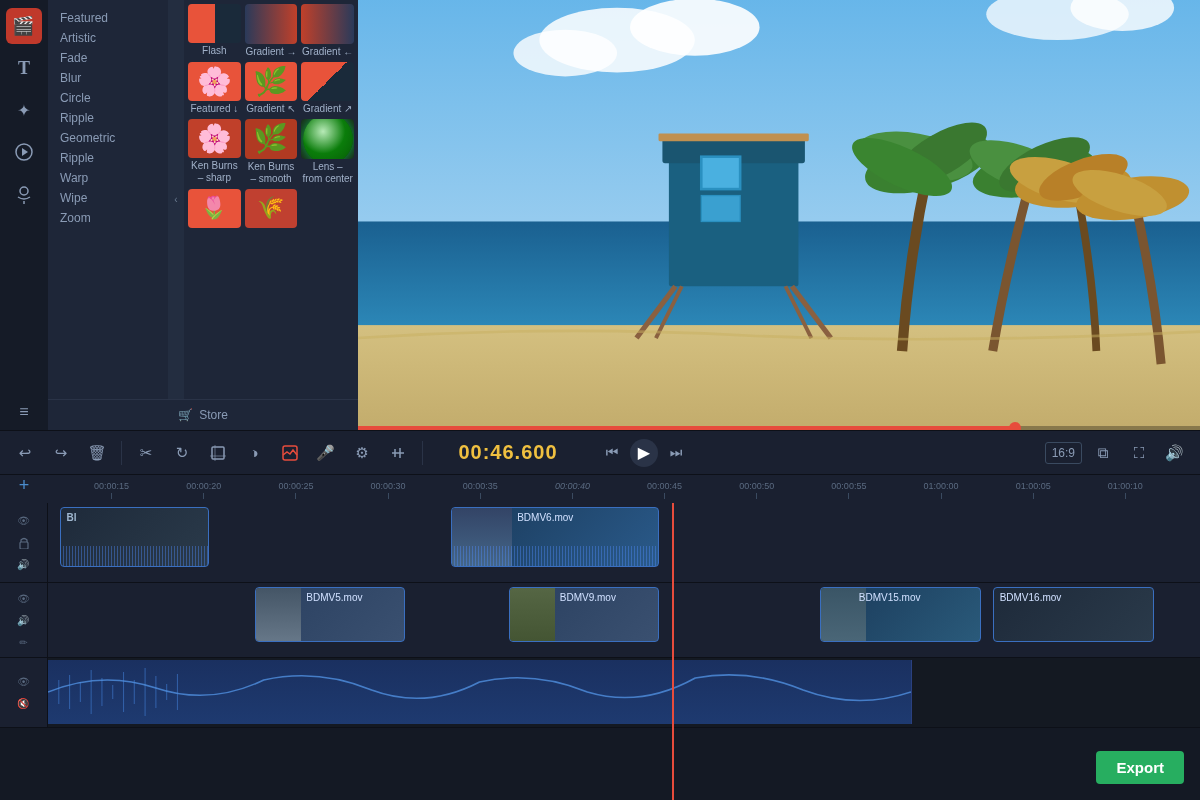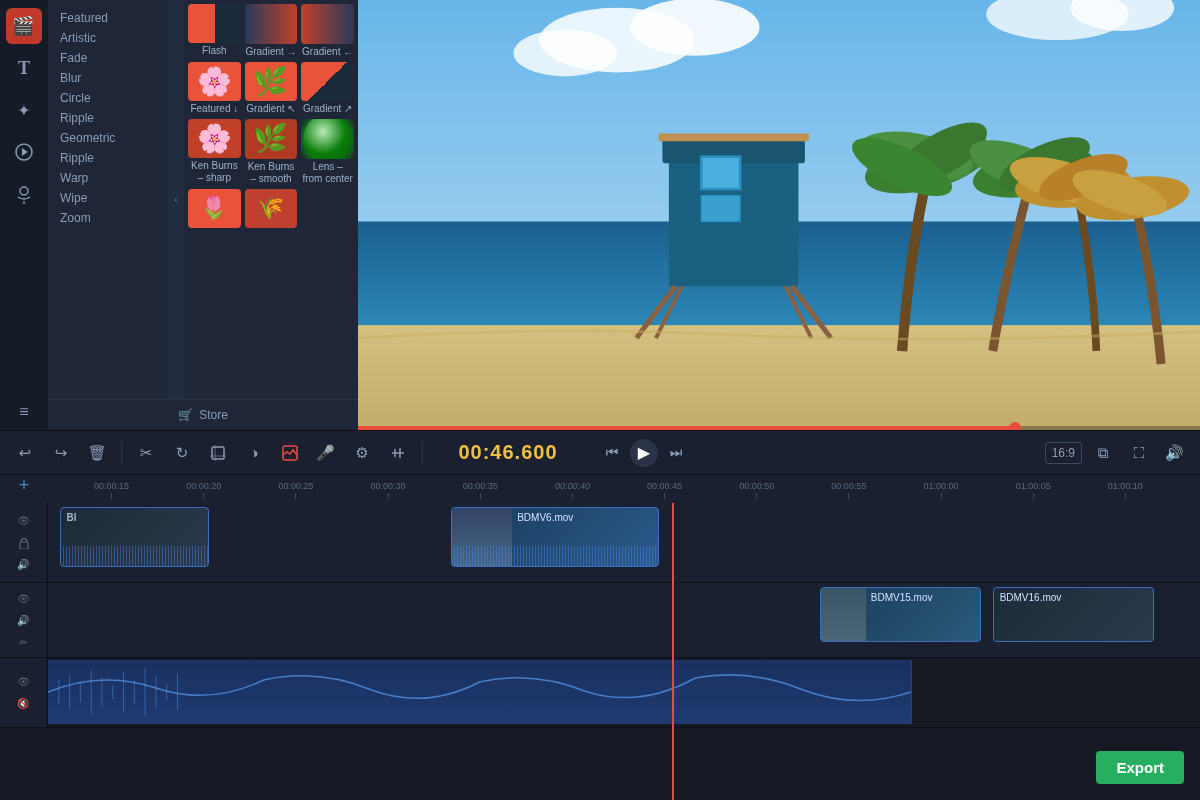--- a/index.html
+++ b/index.html
@@ -809,25 +809,33 @@
       </div>
 
       <div style="display:flex; height:75px; border-bottom:1px solid #0d1018; position:relative;">
         <div class="track-controls">
           <div class="track-ctrl-btn">👁</div>
           <div class="track-ctrl-btn">🔊</div>
           <div class="track-ctrl-btn">✏</div>
         </div>
         <div class="track-content" style="position:relative;">
 
-
+          <div class="clip" style="left:18%; width:13%; background:linear-gradient(135deg,#2a4060,#3a5070); height:55px; top:4px;">
+            <div class="clip-thumb" style="background:linear-gradient(to bottom,#445566,#667788);width:45px;"></div>
+            <div class="clip-label" style="left:50px;">BDMV5.mov</div>
+          </div>
+
+          <div class="clip" style="left:40%; width:13%; background:linear-gradient(135deg,#2a4060,#3a5070); height:55px; top:4px;">
+            <div class="clip-thumb" style="background:linear-gradient(to bottom,#556644,#445533);width:45px;"></div>
+            <div class="clip-label" style="left:50px;">BDMV9.mov</div>
+          </div>
 
           <div class="clip" style="left:67%; width:14%; background:linear-gradient(135deg,#1a3a5a,#2a5a7a); height:55px; top:4px;">
             <div class="clip-thumb" style="background:linear-gradient(to bottom,#3a5566,#4a6677);width:45px;"></div>
-            <div class="clip-label" style="left:50px;">BDMV15.mov</div>
+            <div class="clip-label" style="left:38px;">BDMV15.mov</div>
           </div>
 
           <div class="clip" style="left:82%; width:14%; background:linear-gradient(135deg,#1e2a3a,#2a3a4a); height:55px; top:4px;">
             <div class="clip-label" style="left:6px;">BDMV16.mov</div>
           </div>
         </div>
       </div>
 
       <div style="display:flex; height:70px; border-bottom:1px solid #0d1018; position:relative;" class="audio-track">
         <div class="track-controls">

